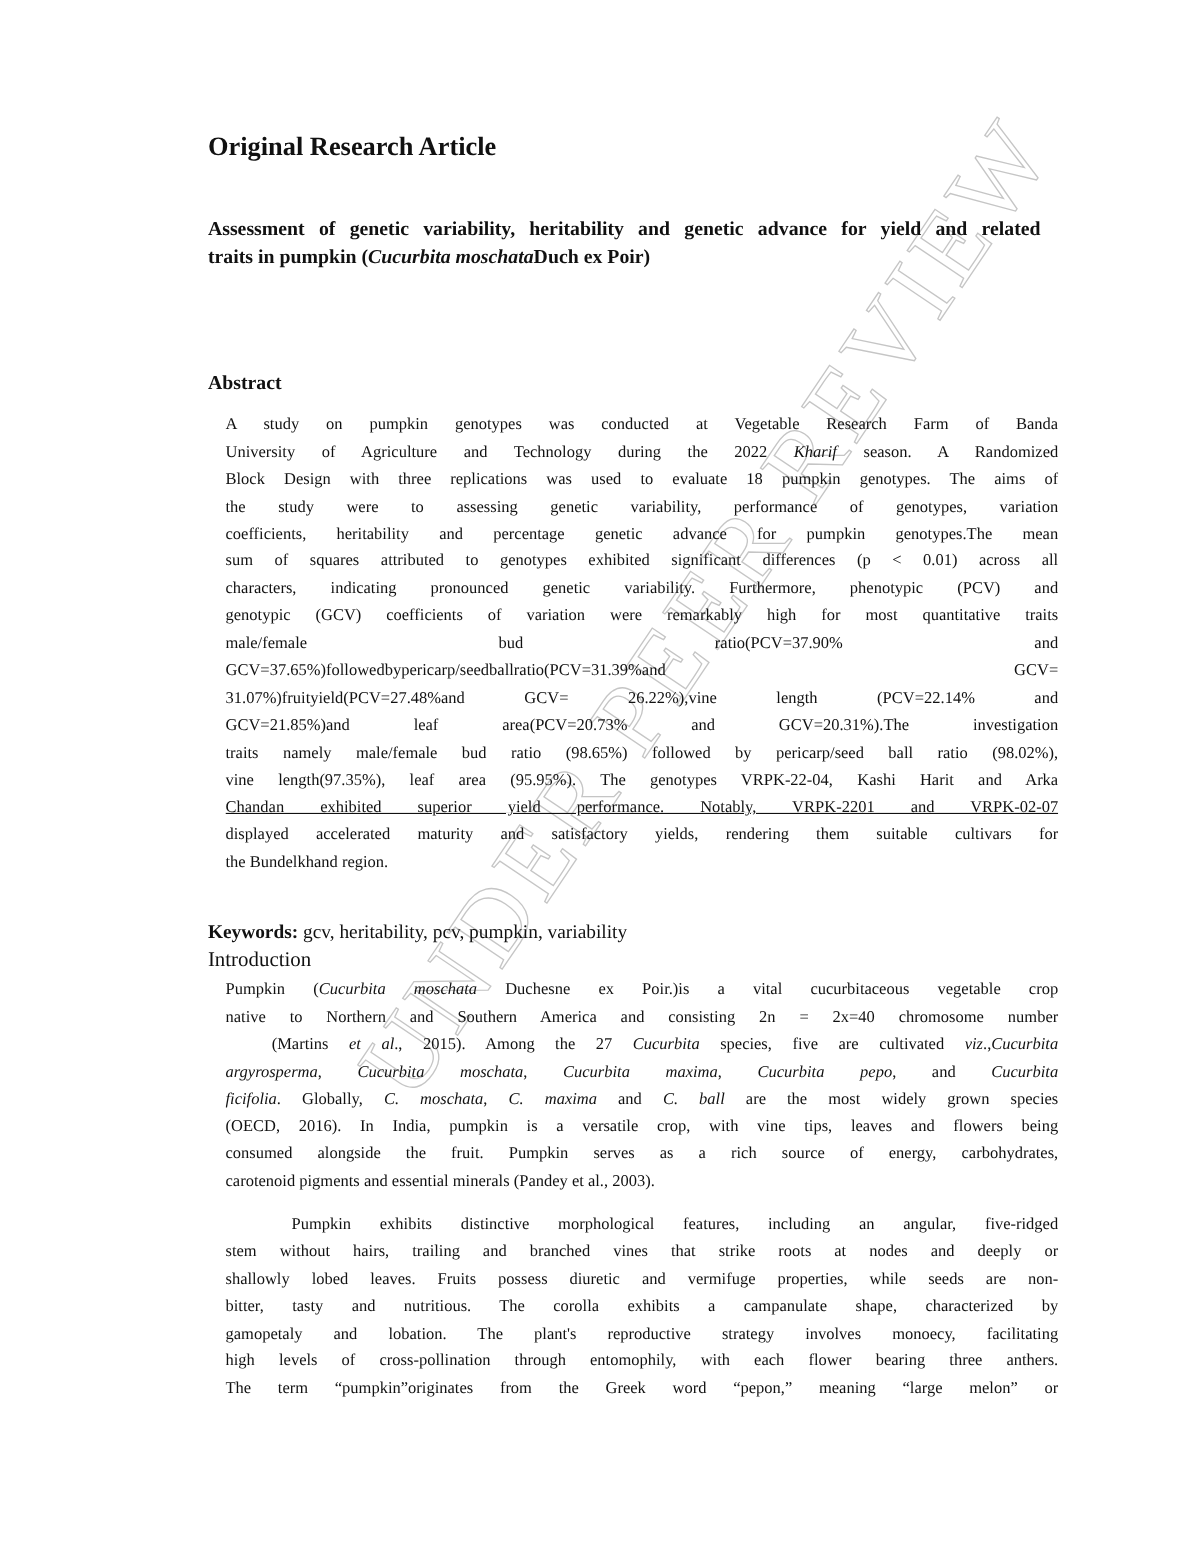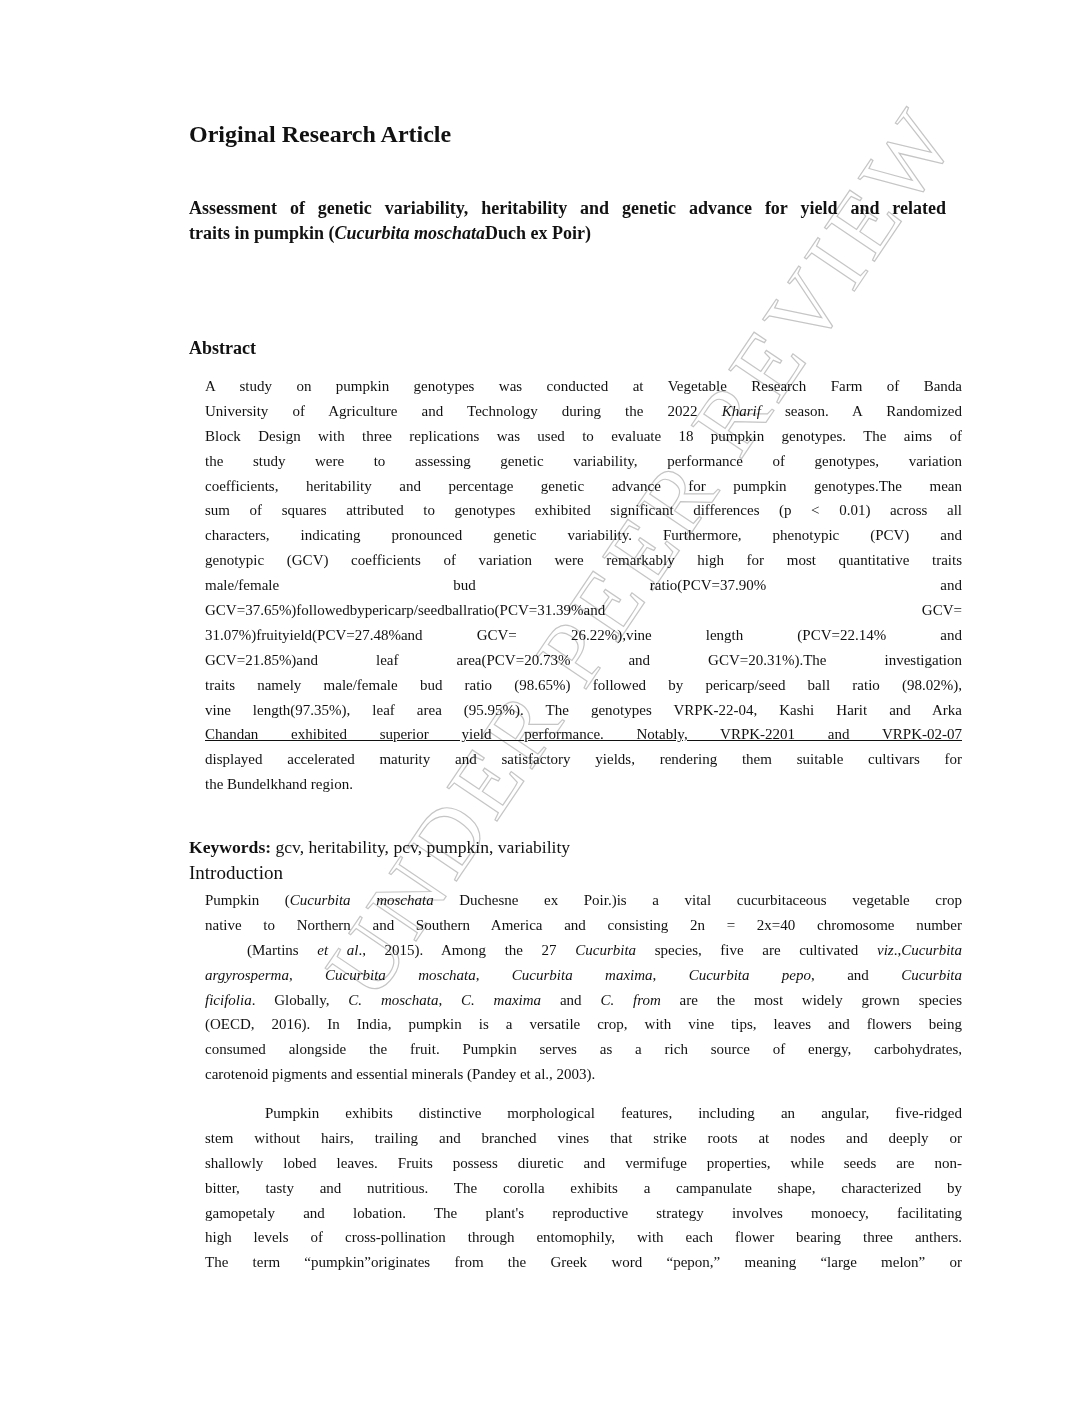--- a/index.html
+++ b/index.html
@@ -64,21 +64,21 @@
 
   <div class="keywords"><b>Keywords:</b><span> gcv, heritability, pcv, pumpkin, variability</span></div>
 
   <div class="intro-heading">Introduction</div>
 
   <div class="para intro1">
     <span class="line" style="white-space: normal; overflow: hidden;"><span>Pumpkin (</span><i>Cucurbita moschata</i><span> Duchesne ex Poir.)is a vital cucurbitaceous vegetable crop</span></span>
     <span class="line" style="white-space: normal; overflow: hidden;">native to Northern and Southern America and consisting 2n = 2x=40 chromosome number</span>
     <span class="line" style="white-space: normal; overflow: hidden; margin-left: 42px;"><span>(Martins </span><i>et al</i><span>., 2015). Among the 27 </span><i>Cucurbita</i><span> species, five are cultivated </span><i>viz</i><span>.,</span><i>Cucurbita</i></span>
     <span class="line" style="white-space: normal; overflow: hidden;"><i>argyrosperma</i><span>, </span><i>Cucurbita moschata</i><span>, </span><i>Cucurbita maxima</i><span>, </span><i>Cucurbita pepo</i><span>, and </span><i>Cucurbita</i></span>
-    <span class="line" style="white-space: normal; overflow: hidden;"><i>ficifolia</i><span>. Globally, </span><i>C. moschata</i><span>, </span><i>C. maxima</i><span> and </span><i>C. from</i><span> are the most widely grown species</span></span>
+    <span class="line" style="white-space: normal; overflow: hidden;"><i>ficifolia</i><span>. Globally, </span><i>C. moschata</i><span>, </span><i>C. maxima</i><span> and </span><i>C. ball</i><span> are the most widely grown species</span></span>
     <span class="line" style="white-space: normal; overflow: hidden;">(OECD, 2016). In India, pumpkin is a versatile crop, with vine tips, leaves and flowers being</span>
     <span class="line" style="white-space: normal; overflow: hidden;">consumed alongside the fruit. Pumpkin serves as a rich source of energy, carbohydrates,</span>
     <span class="line last" style="white-space: normal; overflow: hidden;">carotenoid pigments and essential minerals (Pandey et al., 2003).</span>
   </div>
 
   <div class="para intro2">
     <span class="line indent" style="white-space: normal; overflow: hidden;">Pumpkin exhibits distinctive morphological features, including an angular, five-ridged</span>
     <span class="line" style="white-space: normal; overflow: hidden;">stem without hairs, trailing and branched vines that strike roots at nodes and deeply or</span>
     <span class="line" style="white-space: normal; overflow: hidden;">shallowly lobed leaves. Fruits possess diuretic and vermifuge properties, while seeds are non-</span>
     <span class="line" style="white-space: normal; overflow: hidden;">bitter, tasty and nutritious. The corolla exhibits a campanulate shape, characterized by</span>

